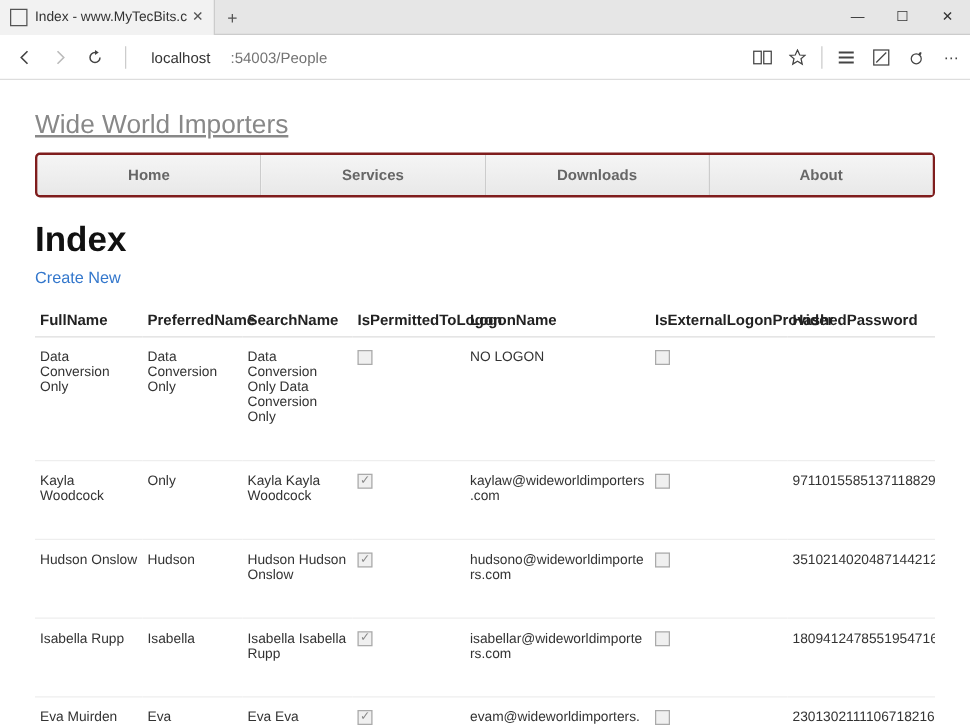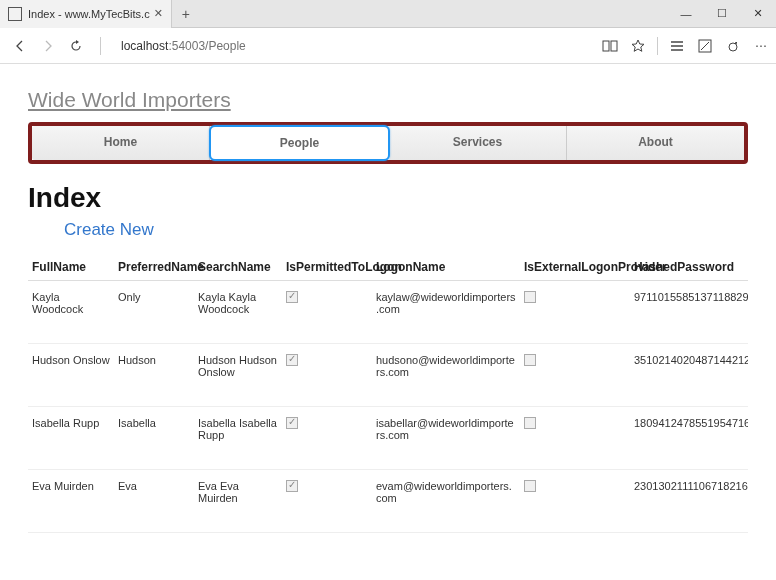--- a/index.html
+++ b/index.html
@@ -64,20 +64,21 @@
     display: flex; align-items: center; justify-content: center;
     color: #555;
     font-size: 14px;
   }
   .toolbar .nav-btn.disabled { color: #bbb; }
   .addr {
     margin-left: 10px;
     font-size: 12px;
     display: flex;
     align-items: flex-end;
+    gap: 16px;
   }
   .addr-host { color: #333; }
   .addr-rest { color: #737373; }
   .addr-sep { width: 1px; height: 18px; background: #ccc; margin: 0 10px; }
   .toolbar-right {
     margin-left: auto;
     display: flex;
     align-items: center;
     gap: 10px;
   }
@@ -93,21 +94,21 @@
   }
   .site-title {
     font-size: 21px;
     color: #888;
     font-weight: 400;
     margin-bottom: 10px;
     text-decoration: underline;
   }
   .navbar {
     display: flex;
-    border: 4px solid #7f1d1d;
+    border: 2px solid #7f1d1d;
     border-radius: 4px;
     overflow: visible;
   }
   .nav-item {
     flex: 1;
     text-align: center;
     padding: 9px 0;
     font-size: 12px;
     font-weight: bold;
     color: #666;
@@ -127,25 +128,24 @@
   }
   .nav-item.home { border-top-left-radius: 3px; border-bottom-left-radius: 3px;}
   .page-heading {
     font-size: 28px;
     font-weight: 600;
     color: #111;
     margin-top: 18px;
   }
   .create-link {
     color: #3377cc;
-    font-size: 17px;
+    font-size: 13px;
     margin-top: 6px;
     display: inline-block;
     cursor: pointer;
-    margin-left: 36px;
   }
   table.data {
     width: 100%;
     border-collapse: collapse;
     margin-top: 14px;
     table-layout: fixed;
   }
   table.data th {
     text-align: left;
     font-size: 12px;
@@ -260,22 +260,22 @@
       </div>
     <div class="icon">⋯</div>
   </div>
 </div>
 
 <div class="page">
   <div class="site-title">Wide World Importers</div>
 
   <div class="navbar" id="navbar">
       <div class="nav-item home">Home</div>
-      <div class="nav-item active">People</div>
       <div class="nav-item">Services</div>
+      <div class="nav-item">Downloads</div>
       <div class="nav-item">About</div>
     </div>
 
   <div class="page-heading">Index</div>
   <a class="create-link">Create New</a>
 
   <table class="data">
     <colgroup>
       <col class="c-full">
         <col class="c-pref">
@@ -291,20 +291,29 @@
           <th>PreferredName</th>
           <th>SearchName</th>
           <th>IsPermittedToLogon</th>
           <th>LogonName</th>
           <th>IsExternalLogonProvider</th>
           <th>HashedPassword</th>
         </tr>
       </thead>
     <tbody id="tbody">
         <tr>
+          <td>Data Conversion Only</td>
+          <td>Data Conversion Only</td>
+          <td>Data Conversion Only Data Conversion Only</td>
+          <td><span class="chk"></span></td>
+          <td>NO LOGON</td>
+          <td><span class="chk"></span></td>
+          <td class="hash"></td>
+        </tr>
+        <tr>
           <td>Kayla Woodcock</td>
           <td>Only</td>
           <td>Kayla Kayla Woodcock</td>
           <td><span class="chk checked"></span></td>
           <td>kaylaw@wideworldimporters.com</td>
           <td><span class="chk"></span></td>
           <td class="hash">971101558513711882941272</td>
         </tr>
         <tr>
           <td>Hudson Onslow</td>

